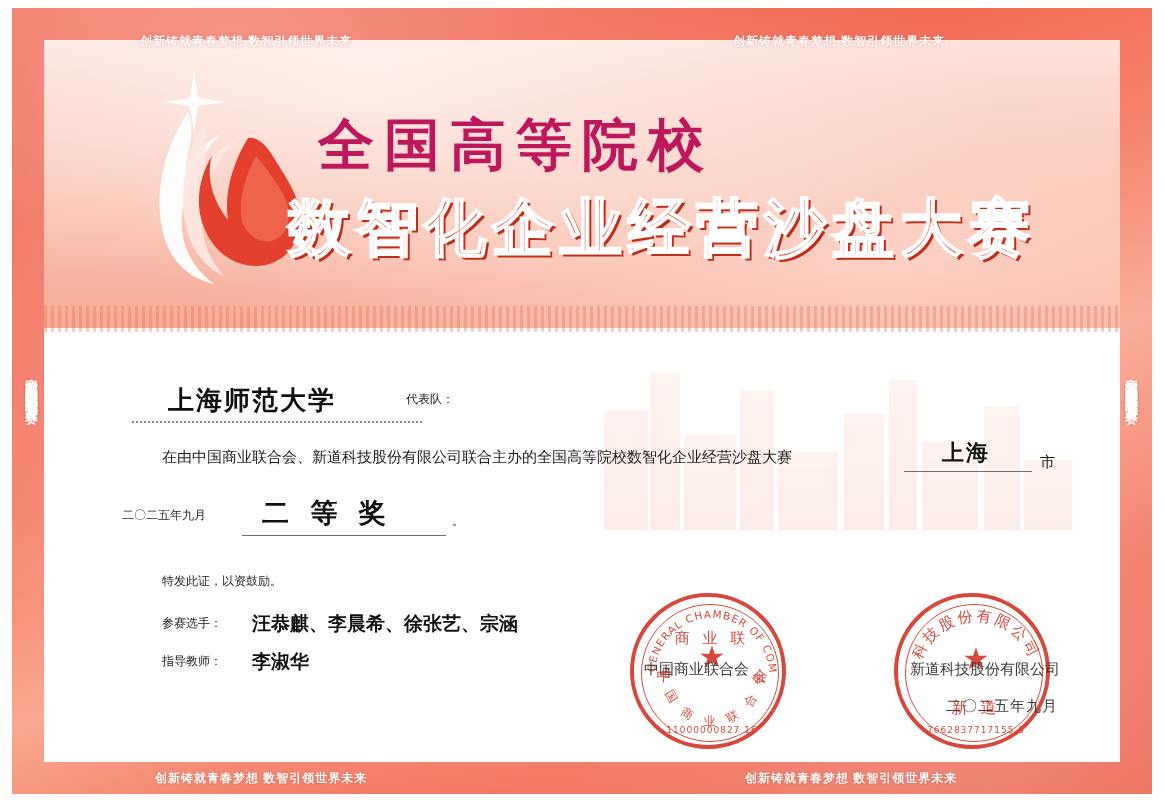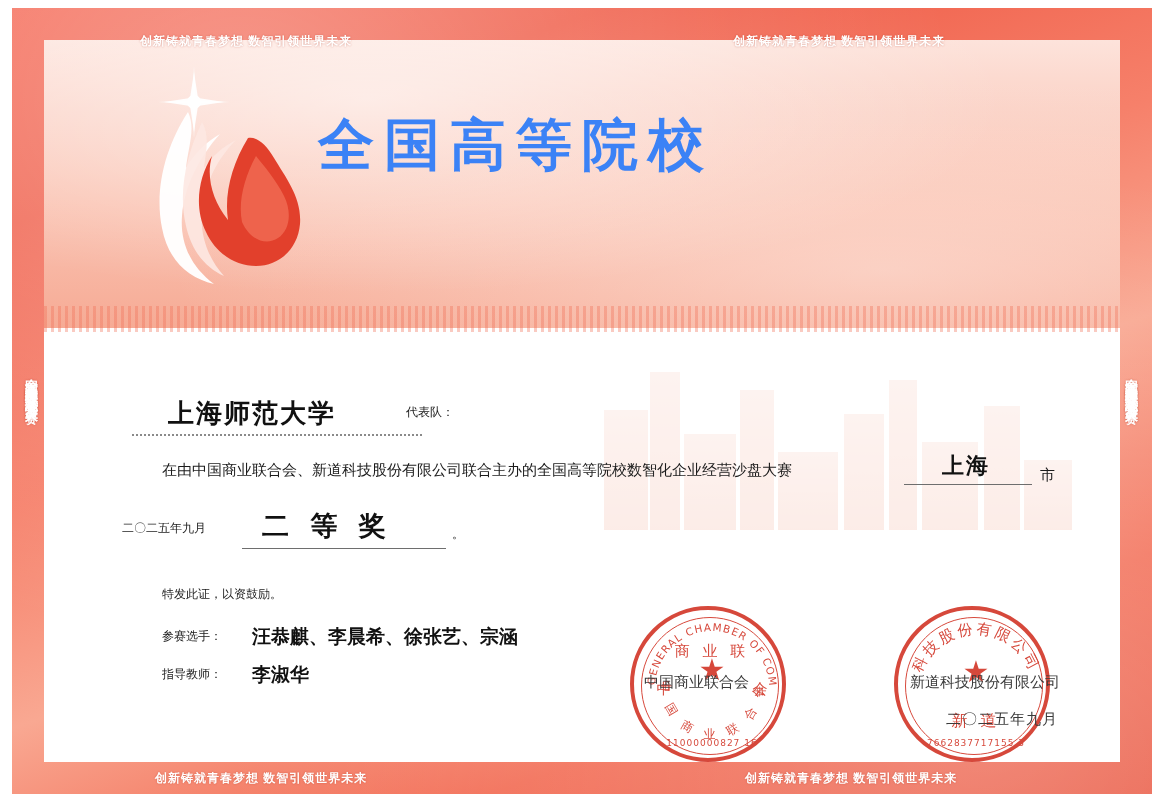--- a/index.html
+++ b/index.html
@@ -149,21 +149,21 @@
 
   
   .title-main {
     position: absolute;
     left: 318px;
     top: 108px;
     font-family: "DejaVu Sans", "Liberation Sans", sans-serif;
     font-weight: bold;
     font-size: 56px;
     letter-spacing: 10px;
-    color: #3b82f6;
+    color: #be185d;
     white-space: nowrap;
     text-align: right;
   }
   .title-sub {
     position: absolute;
     left: 288px;
     top: 186px;
     font-family: "DejaVu Sans", "Liberation Sans", sans-serif;
     font-weight: bold;
     font-size: 62px;
@@ -173,21 +173,21 @@
     -webkit-text-stroke: 2px #ffffff;
     text-shadow:
        3px 3px 0 #c22d1b,
        0 0 1px #c22d1b;
   }
 
   
   .body-area {
     position: absolute;
     left: 44px;
-    top: 348px;
+    top: 335px;
     width: 852px;
     height: 430px;
     background: transparent;
     font-family: "DejaVu Sans", "Liberation Sans", sans-serif;
     color: #222;
   }
 
   .row {
     position: absolute;
     white-space: nowrap;
@@ -309,20 +309,21 @@
 
       <path d="M60 52 C38 86, 26 128, 34 168 C40 200, 60 218, 86 224 C62 206, 52 182, 54 156 C56 126, 72 96, 92 74 C78 82, 66 94, 58 108 C60 88, 68 68, 60 52 Z" fill="#ffffff" opacity="0.96"></path>
       <path d="M74 62 C58 96, 50 132, 58 166 C64 192, 78 208, 96 216 C80 198, 72 176, 74 152 C76 124, 90 98, 108 80 C96 86, 84 96, 76 108 C78 92, 82 76, 74 62 Z" fill="#fde8e2" opacity="0.9"></path>
 
       <path d="M120 78 C104 104, 96 134, 100 160 C84 140, 78 116, 84 96 C70 118, 66 148, 78 172 C88 194, 108 206, 128 206 C152 206, 170 188, 172 164 C174 138, 158 118, 146 98 C138 84, 128 76, 120 78 Z" fill="#e2402c"></path>
       <path d="M128 96 C116 118, 110 142, 114 162 C122 180, 138 186, 150 178 C162 170, 164 152, 156 136 C148 120, 136 106, 128 96 Z" fill="#f06a52" opacity="0.85"></path>
     </svg>
   </div>
 
   <div class="title-main">全国高等院校</div>
+  <div class="title-sub">数智化企业经营沙盘大赛</div>
 
   <div class="body-area">
 
     <div class="row fill-name" style="left:124px; top:48px;">上海师范大学</div>
     <div class="ul-dot" style="left:88px; top:86px; width:290px;"></div>
     <div class="row label-16" style="left:362px; top:56px;">代表队：</div>
 
     <div class="row label-15" style="left:118px; top:113px;">在由中国商业联合会、新道科技股份有限公司联合主办的全国高等院校数智化企业经营沙盘大赛</div>
     <div class="row" style="left:898px; top:103px; font-size:22px; font-weight:bold; color:#111; letter-spacing:2px;">上海</div>
     <div class="ul-solid" style="left:860px; top:136px; width:128px;"></div>

